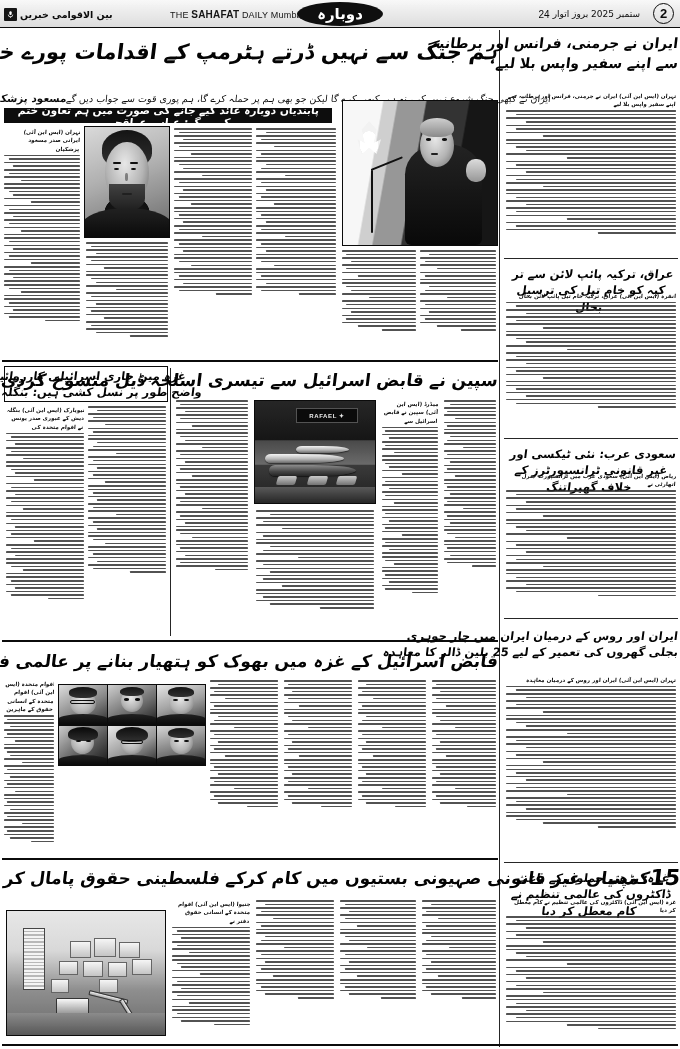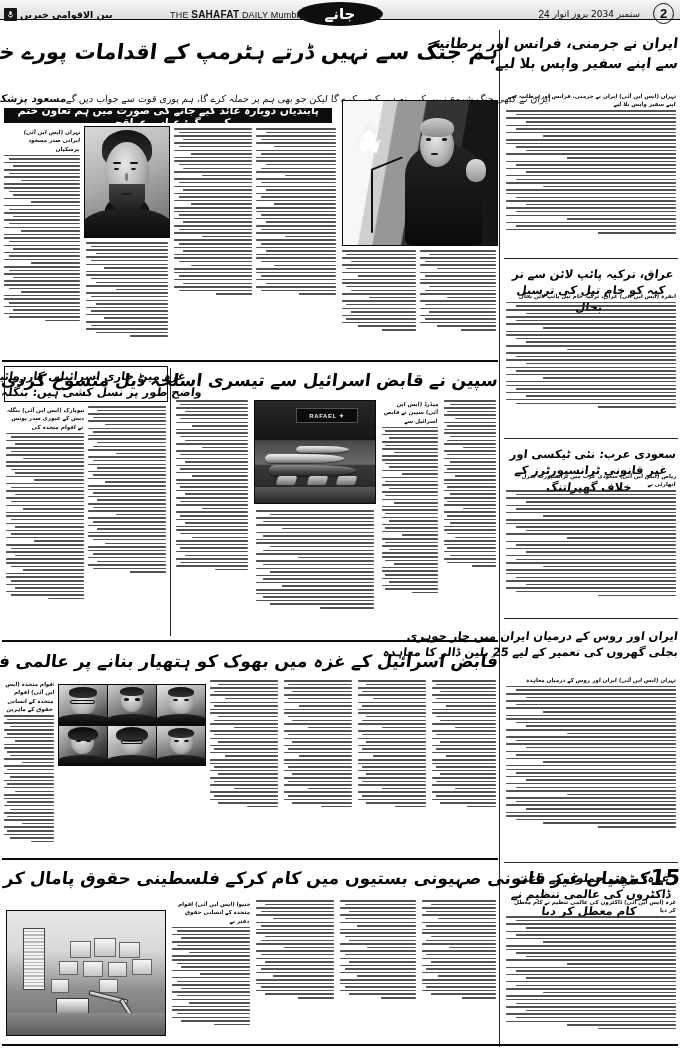--- a/index.html
+++ b/index.html
@@ -12,21 +12,21 @@
   .page {
     position: relative;
     width: 680px; height: 1049px;
     background: #fefefe;
     filter: grayscale(100%) contrast(1.05);
   }
 
   
   .masthead {
     position: absolute; left: 0; top: 0;
-    width: 680px; height: 20px;
+    width: 680px; height: 28px;
     background: linear-gradient(#f2f2f2, #d8d8d8);
     border-bottom: 1.5px solid #111;
     display: flex; align-items: center; text-align: center;
   }
   .mh-left {
     position: absolute; left: 4px; top: 0; height: 28px;
     display: flex; align-items: center; gap: 3px;
     direction: rtl;
   }
   .mh-urdu-small {
@@ -267,25 +267,25 @@
       </span>
     </div>
 
     <div class="mh-center">
       <span class="mh-center-txt">
         <span>THE </span><b>SAHAFAT</b><span> DAILY Mumbai</span>
       </span>
     </div>
 
     <div class="mh-logo">
-      <span>جانے</span>
+      <span>دوبارہ</span>
     </div>
 
     <div class="mh-date">
-      <span>ستمبر 2034 بروز اتوار</span>
+      <span>ستمبر 2025 بروز اتوار</span>
       <span class="dnum">24</span>
     </div>
 
     <div class="mh-pageno">
       <span>2</span>
     </div>
   </div>
 
   <div class="vrule" style="left:499px; top:30px; height:1017px;"></div>
   <div class="hrule thick" style="left:2px; top:360px; width:496px;"></div>

